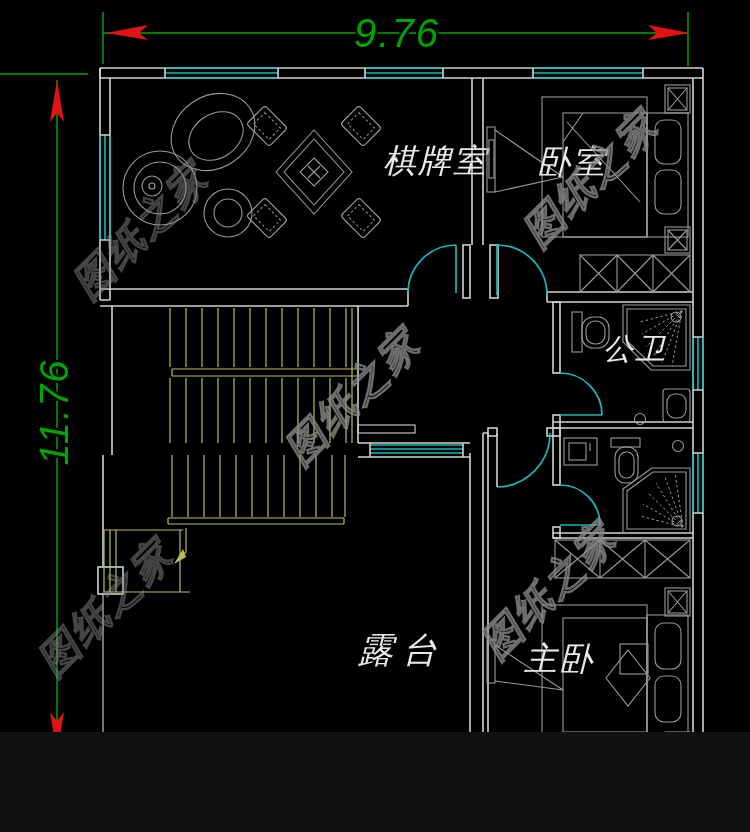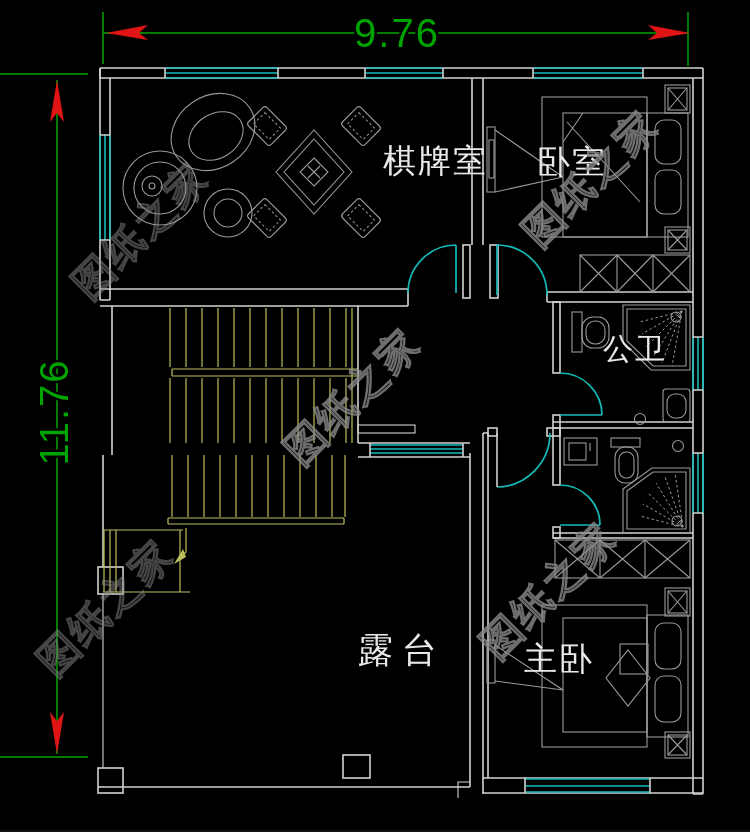--- a/index.html
+++ b/index.html
@@ -1,21 +1,21 @@
 <!DOCTYPE html>
 <html style="--background: #000000; --wall: #d2d2d2; --furniture: #9a9a9a; --window-door: #16b8b8; --stairs: #bdbd5e; --dimension: #00a400; --arrow: #e01414; --label: #e9e9e9; --watermark: #8a8a8a;"><head>
 <meta charset="utf-8">
 <style>
   :root{
     --background:#000; --wall:#d2d2d2; --furniture:#9a9a9a; --window-door:#16b8b8;
     --stairs:#bdbd5e; --dimension:#00a400; --arrow:#e01414; --label:#e9e9e9; --watermark:#8a8a8a;
   }
   html,body{margin:0;padding:0;background:#111;}
-  .stage{position:relative;width:750px;height:830px;background:var(--background);overflow:hidden;
-         font-family:"Liberation Sans","DejaVu Sans",sans-serif;}
+  .stage{position:relative;width:750px;height:732px;background:var(--background);overflow:hidden;
+         font-family:"Liberation Sans","DejaVu Sans",sans-serif;font-style:italic;}
   svg{position:absolute;left:0;top:0;display:block;}
   
   .wall{stroke:var(--wall);stroke-width:1.6;fill:none;}
   .wallthin{stroke:var(--wall);stroke-width:1.1;fill:none;}
   .furn{stroke:var(--furniture);stroke-width:1.1;fill:none;}
   .furnd{stroke:var(--furniture);stroke-width:1;fill:none;stroke-dasharray:2.5 2.5;}
   .win{stroke:var(--window-door);stroke-width:1.6;fill:none;}
   .door{stroke:var(--window-door);stroke-width:1.7;fill:none;}
   .stair{stroke:var(--stairs);stroke-width:1.2;fill:none;}
   .stairf{fill:var(--stairs);stroke:none;}

